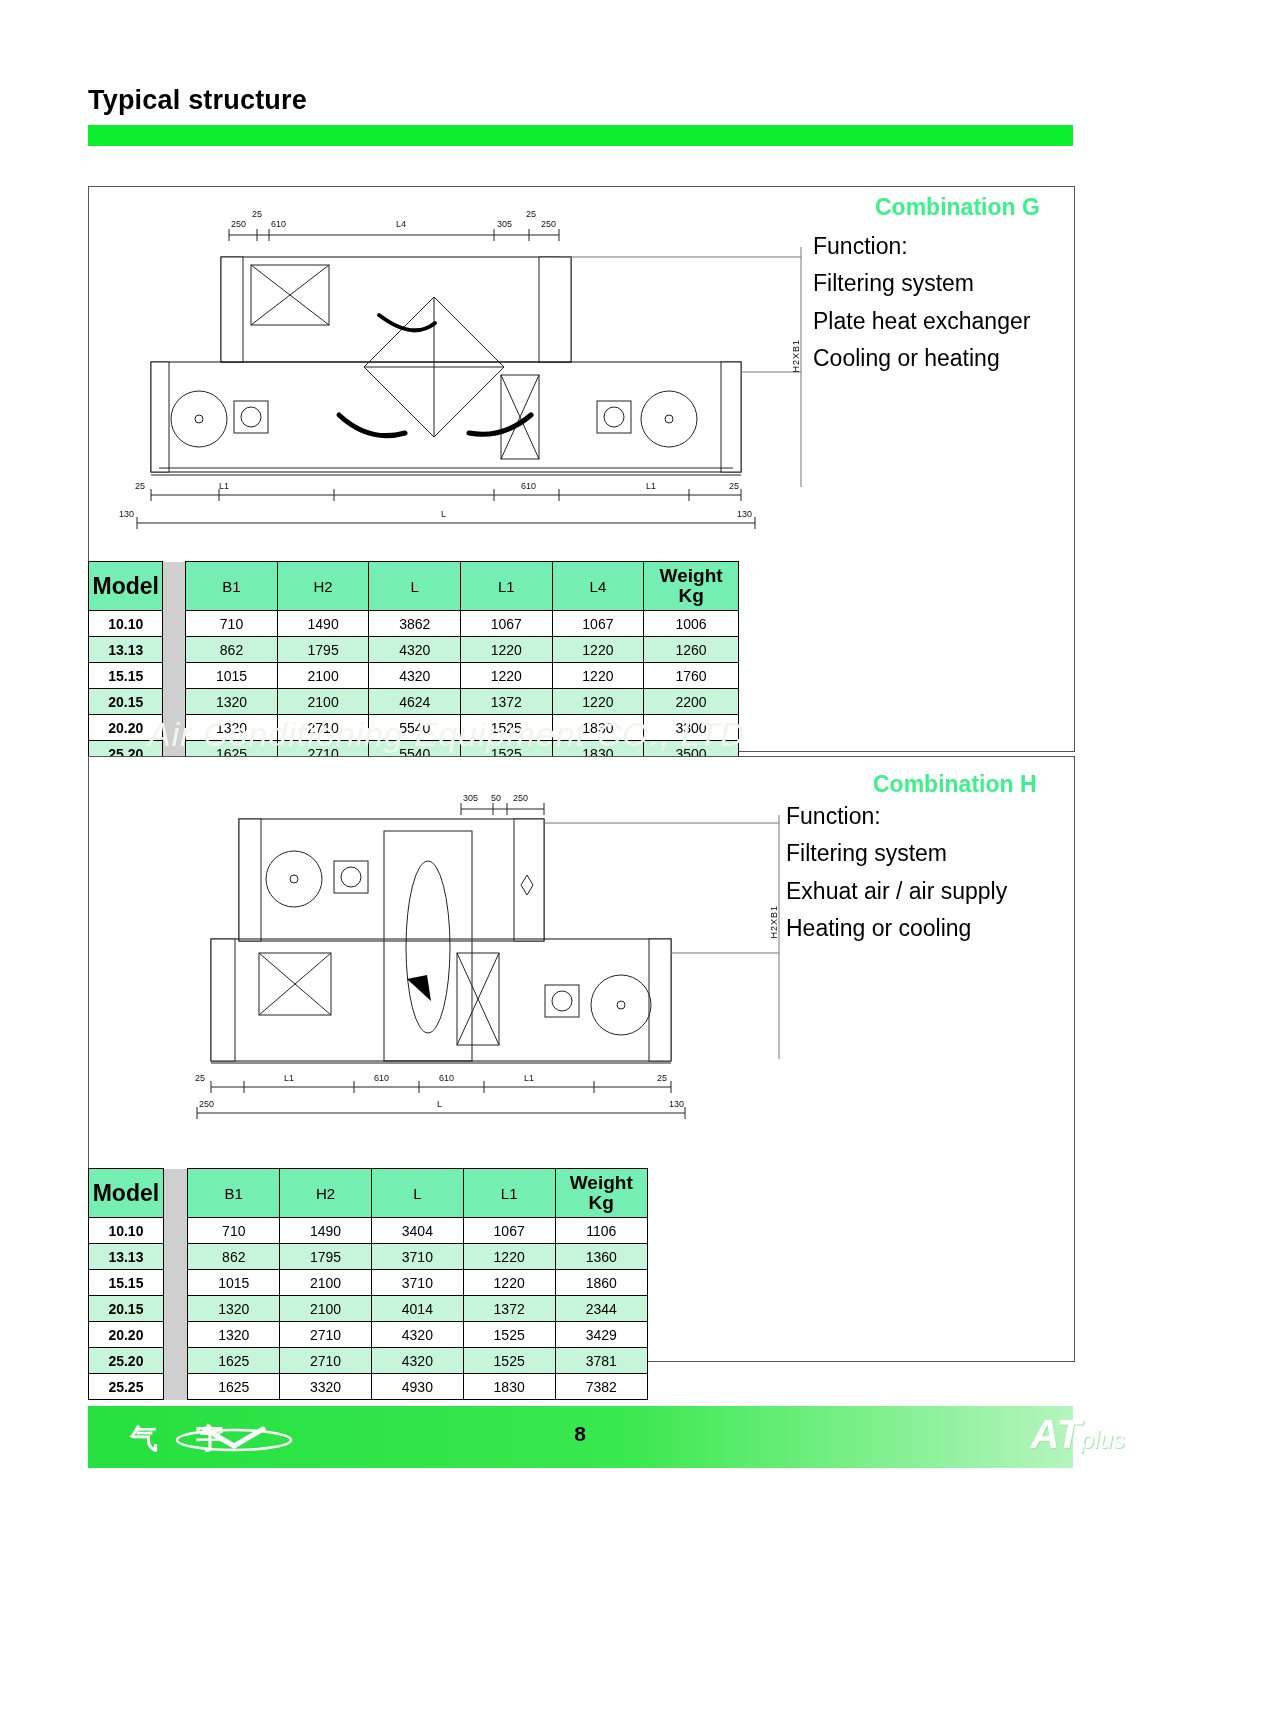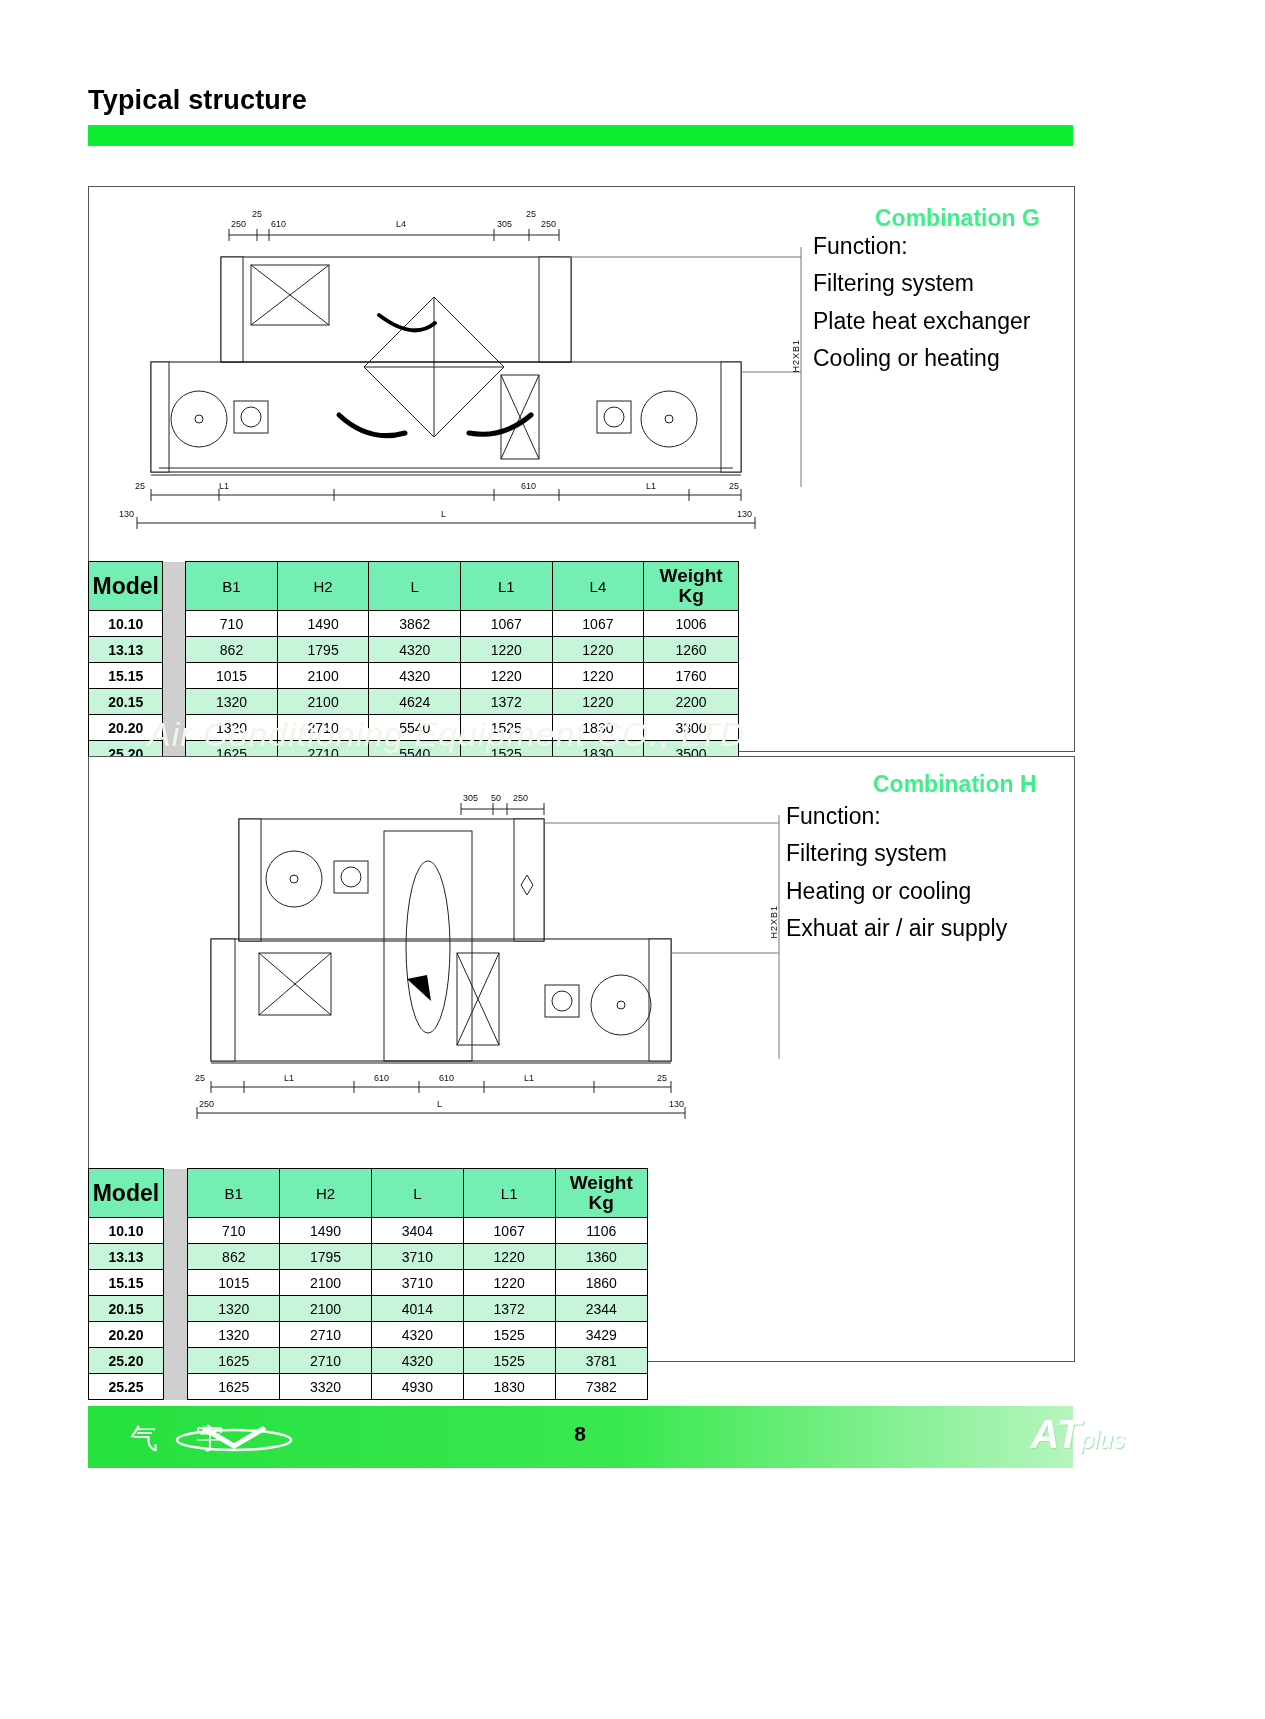--- a/index.html
+++ b/index.html
@@ -40,21 +40,21 @@
   #table-g{left:88px;top:561px;width:651px;}
   #table-h{left:88px;top:1168px;width:560px;}
   #table-g td:not(.model-cell):not(.spacer-col),#table-g th:not(.model-head):not(.spacer-col){width:95px;}
   #table-h td:not(.model-cell):not(.spacer-col),#table-h th:not(.model-head):not(.spacer-col){width:90px;}
 
   .fade-row td{opacity:.30;}
 
   
   .footer{position:absolute;left:88px;top:1406px;width:985px;height:62px;
           background:linear-gradient(90deg,#25e03f 0%,#3ae84f 55%,#b6f5bf 100%);}
-  .footer-cn{position:absolute;left:130px;top:1420px;font-size:28px;font-weight:normal;color:#fff;letter-spacing:38px;}
+  .footer-cn{position:absolute;left:130px;top:1420px;font-size:28px;font-weight:bold;color:#fff;letter-spacing:38px;}
   .footer-swoosh{position:absolute;left:175px;top:1424px;width:118px;height:28px;}
   .page-num{position:absolute;left:560px;top:1422px;width:40px;text-align:center;font-size:21px;font-weight:bold;color:#000;}
   .brand{position:absolute;right:140px;top:1412px;font-size:40px;font-style:italic;font-weight:bold;color:#fff;
          text-shadow:1px 1px 0 #9de8a8;}
   .brand .plus{font-size:24px;font-weight:400;}
 
   
   .dwg{position:absolute;}
   .dim-txt{position:absolute;font-size:9px;color:#111;white-space:nowrap;}
   .vlabel{position:absolute;font-size:9px;writing-mode:vertical-rl;transform:rotate(180deg);letter-spacing:1px;}
@@ -149,21 +149,21 @@
     <span class="dim-txt" style="left:130px;top:294px;">L1</span>
     <span class="dim-txt" style="left:432px;top:294px;">610</span>
     <span class="dim-txt" style="left:557px;top:294px;">L1</span>
     <span class="dim-txt" style="left:640px;top:294px;">25</span>
 
     <span class="dim-txt" style="left:30px;top:322px;">130</span>
     <span class="dim-txt" style="left:352px;top:322px;">L</span>
     <span class="dim-txt" style="left:648px;top:322px;">130</span>
   </div>
 
-  <div class="combo-title" style="left:875px;top:205px;">Combination G</div>
+  <div class="combo-title" style="left:875px;top:194px;">Combination G</div>
   <div class="func-block" style="left:813px;top:228px;">
     <div>Function:</div>
     <div>Filtering system</div>
     <div>Plate heat exchanger</div>
     <div>Cooling or heating</div>
   </div>
 
   <table class="spec-table" id="table-g">
     <thead>
       <tr>
@@ -333,22 +333,22 @@
 
     <span class="dim-txt" style="left:110px;top:342px;">250</span>
     <span class="dim-txt" style="left:348px;top:342px;">L</span>
     <span class="dim-txt" style="left:580px;top:342px;">130</span>
   </div>
 
   <div class="combo-title" style="left:873px;top:771px;">Combination H</div>
   <div class="func-block" style="left:786px;top:798px;">
     <div>Function:</div>
     <div>Filtering system</div>
+    <div>Exhuat air / air supply</div>
     <div>Heating or cooling</div>
-    <div>Exhuat air / air supply</div>
   </div>
 
   <table class="spec-table" id="table-h">
     <thead>
       <tr>
         <th class="model-head">Model</th>
         <th class="spacer-col"></th>
         <th>B1</th>
         <th>H2</th>
         <th>L</th>

